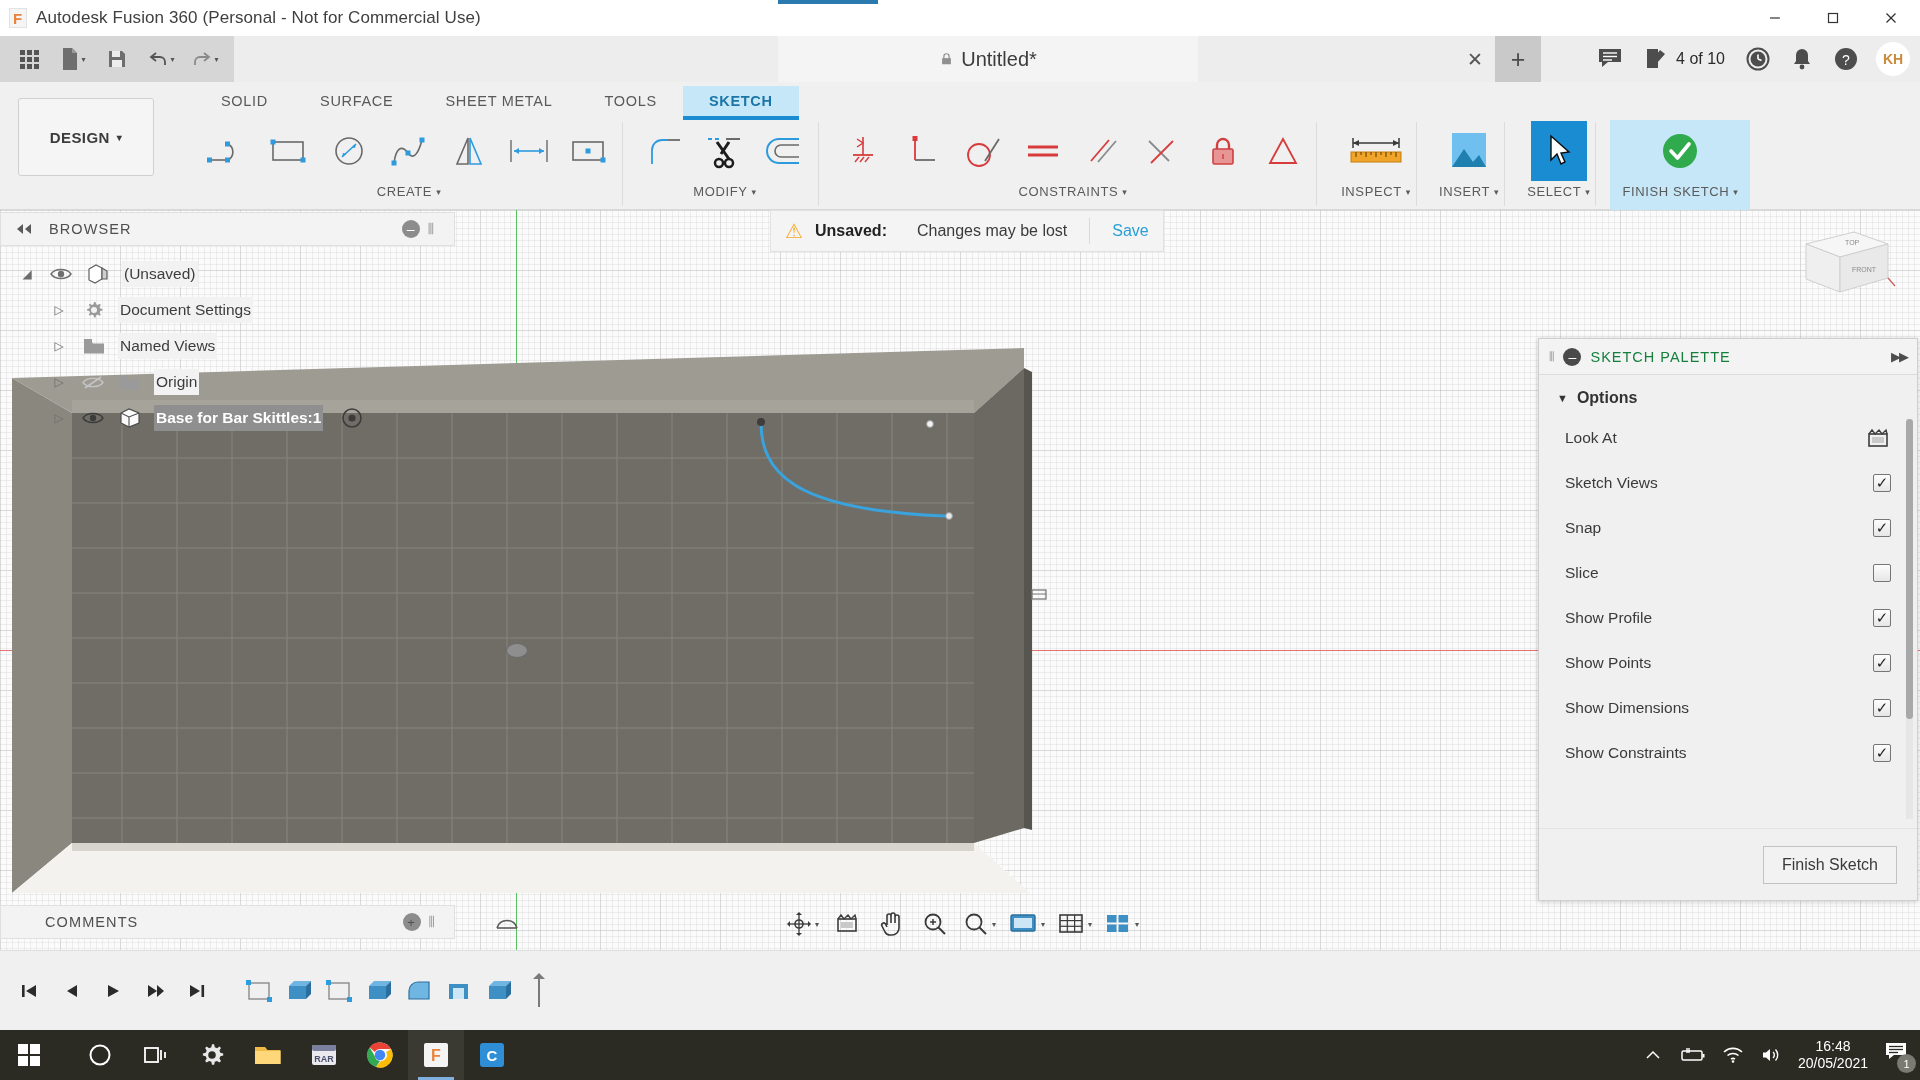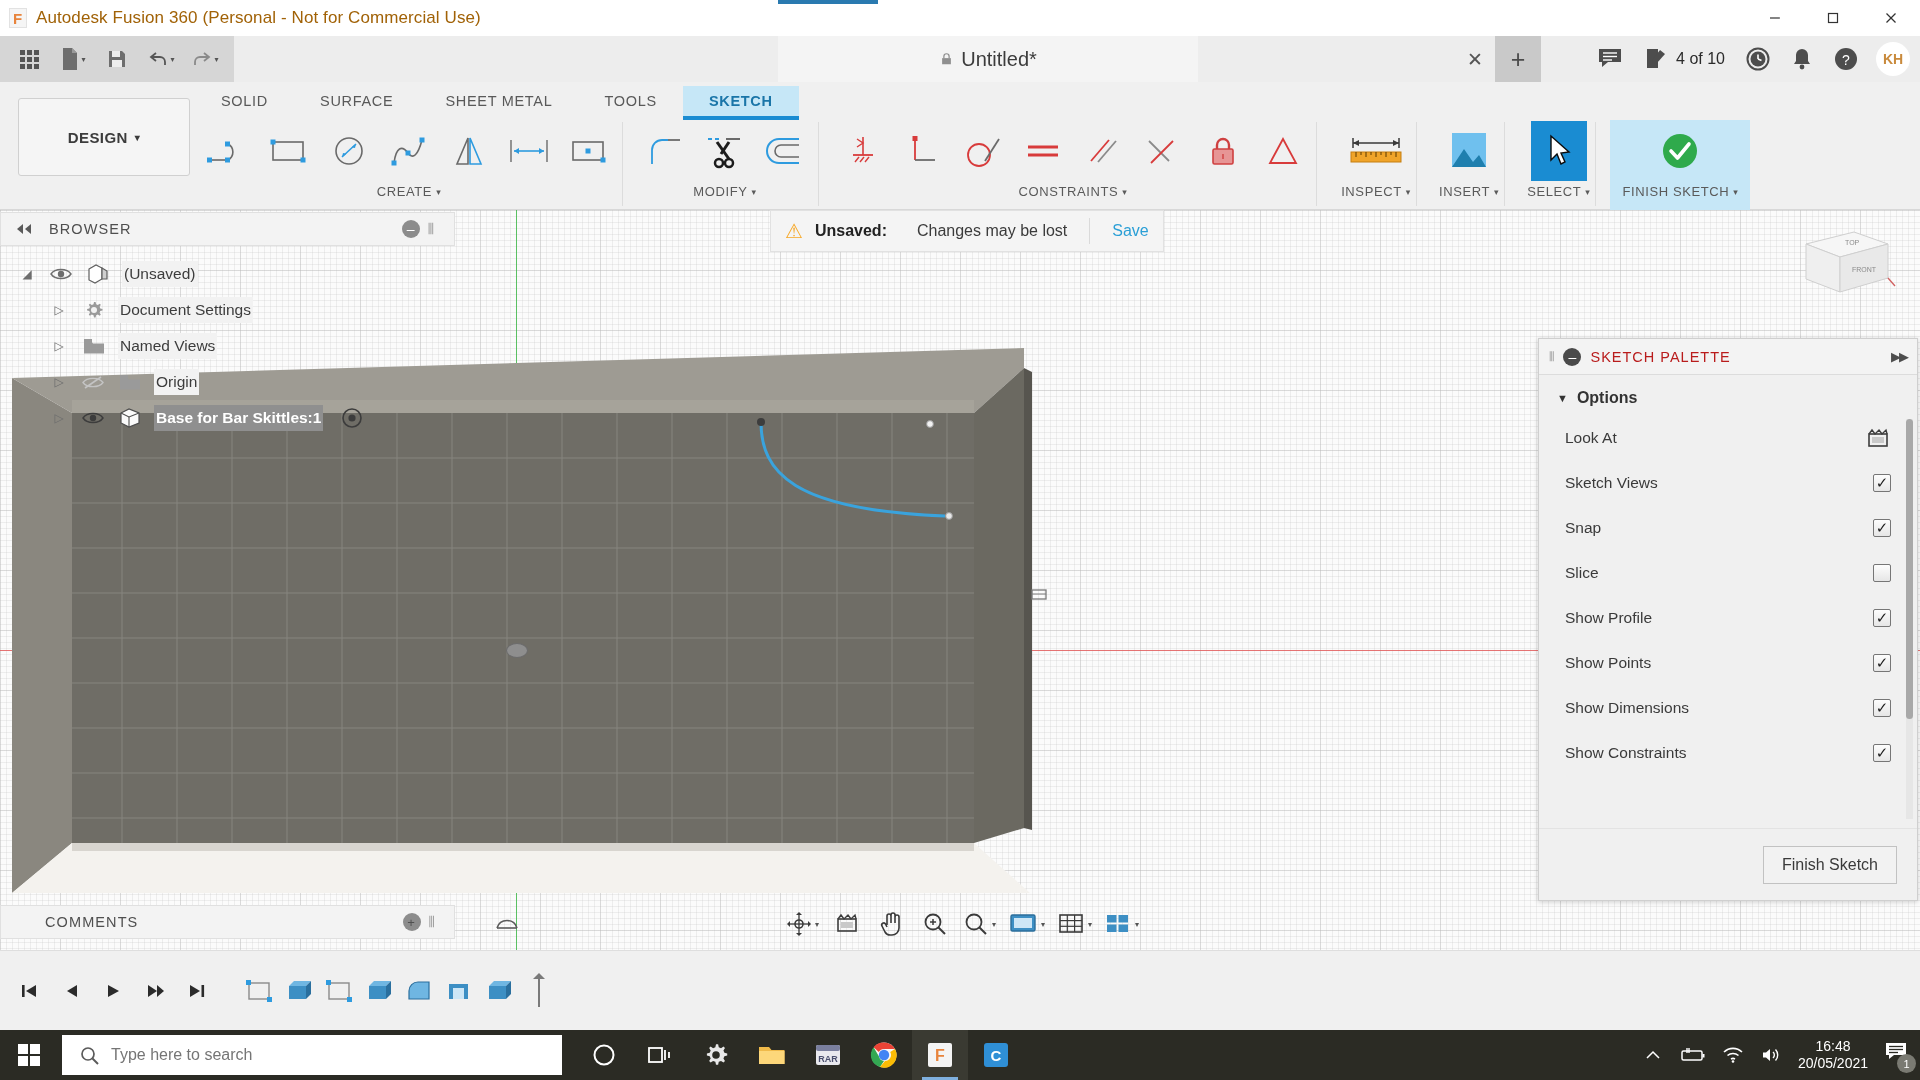--- a/index.html
+++ b/index.html
@@ -8,21 +8,21 @@
     font-family: "Liberation Sans", sans-serif;
     background:#f0f0f0;
     -webkit-font-smoothing: antialiased;
   }
   .app { position:relative; width:1920px; height:1080px; }
 
   
   .titlebar { position:absolute; left:0; top:0; width:1920px; height:36px; background:#ffffff; display:flex; align-items:center; }
   .f360-logo { width:18px; height:20px; margin-left:9px; margin-right:9px; position:relative; background:#f5f5f5; border:1px solid #e2e2e2;}
   .f360-logo:before{ content:"F"; position:absolute; left:3px; top:0px; font-size:15px; font-weight:bold; color:#e8843c; line-height:19px;}
-  .title-text { font-size:17px; color:#a16207; letter-spacing:.1px; }
+  .title-text { font-size:17px; color:#404040; letter-spacing:.1px; }
   .win-btns { position:absolute; right:0; top:0; height:36px; display:flex; }
   .win-btn { width:58px; height:36px; display:flex; align-items:center; justify-content:center; color:#333; font-size:17px;}
   .accent-top { position:absolute; left:778px; top:0; width:100px; height:4px; background:#2a7ab0;}
 
   
   .qat { position:absolute; left:0; top:36px; width:1920px; height:46px; background:#ededed; display:flex; align-items:center; }
   .qat-left { display:flex; align-items:center; gap:2px; background:#d6d6d6; height:46px; padding:0 8px; }
   .qat-btn { width:42px; height:46px; display:flex; align-items:center; justify-content:center; position:relative; cursor:default;}
   .grid-icon { display:grid; grid-template-columns:repeat(3,5px); grid-template-rows:repeat(3,5px); gap:2px;}
   .grid-icon i { background:#555; display:block;}
@@ -32,21 +32,21 @@
   .doc-tab span { font-size:20px; color:#3c3c3c; }
   .tab-close { position:absolute; left:1455px; top:36px; width:40px; height:46px; display:flex; align-items:center; justify-content:center; color:#555; font-size:19px;}
   .tab-plus { position:absolute; left:1495px; top:36px; width:46px; height:46px; background:#c9c9c9; display:flex; align-items:center; justify-content:center; color:#4b4b4b; font-size:25px; font-weight:300;}
   .qat-right { position:absolute; right:0; top:36px; height:46px; display:flex; align-items:center; gap:2px; padding-right:10px;}
   .qr-item { height:46px; display:flex; align-items:center; justify-content:center; padding:0 9px; gap:6px;}
   .qr-count { font-size:16px; color:#2b2b2b;}
   .avatar { width:34px; height:34px; border-radius:50%; background:#fff; display:flex; align-items:center; justify-content:center; font-size:14px; font-weight:bold; color:#c98a3c; margin-left:6px;}
 
   
   .ribbon { position:absolute; left:0; top:82px; width:1920px; height:128px; background:#f0f0f0; border-bottom:1px solid #d8d8d8;}
-  .ws-selector { position:absolute; left:18px; top:16px; width:172px; height:78px; background:#f5f5f5; border:1px solid #d0d0d0; border-radius:3px; display:flex; align-items:center; justify-content:center; gap:6px;}
+  .ws-selector { position:absolute; left:18px; top:16px; width:136px; height:78px; background:#f5f5f5; border:1px solid #d0d0d0; border-radius:3px; display:flex; align-items:center; justify-content:center; gap:6px;}
   .ws-selector span{ font-size:15px; font-weight:bold; color:#3c3c3c; letter-spacing:.4px;}
   .tabs-row { position:absolute; left:195px; top:0; height:34px; display:flex; align-items:flex-end; gap:0;}
   .rib-tab { height:30px; padding:0 26px; display:flex; align-items:center; font-size:14.5px; letter-spacing:.7px; color:#595959; position:relative;}
   .rib-tab.active { background:#c6e7f7; color:#1a75a8; font-weight:bold;}
   .rib-tab.active:after{ content:""; position:absolute; left:0; right:0; bottom:-4px; height:4px; background:#1a8cd2;}
 
   .panels { position:absolute; left:195px; top:38px; height:90px; display:flex; align-items:flex-start;}
   .panel { display:flex; flex-direction:column; align-items:center; position:relative; padding:0 6px;}
   .panel-icons { display:flex; align-items:center; height:62px; gap:4px;}
   .ic { width:56px; height:58px; display:flex; align-items:center; justify-content:center; position:relative;}
@@ -92,21 +92,21 @@
   .tnode .arrow { width:22px; text-align:center; color:#6d6d6d; font-size:12px;}
   .tnode .eye { width:26px; display:flex; align-items:center; justify-content:center; }
   .tnode .tico { width:28px; display:flex; align-items:center; justify-content:center; }
   .tnode .tlabel { background:#f2f2f2; padding:4px 2px; }
   .tnode.selected .tlabel { background:#8f8f8f; color:#fff; font-weight:bold;}
   .tnode.selected { background:transparent; }
 
   
   .palette { position:absolute; left:1538px; top:338px; width:380px; height:563px; background:#f0f0f0; border:1px solid #cfcfcf; box-shadow:0 1px 5px rgba(0,0,0,.18);}
   .pal-head { height:36px; background:#f3f3f3; border-bottom:1px solid #dcdcdc; display:flex; align-items:center; padding:0 10px; gap:9px;}
-  .pal-head .ptitle{ font-size:14.5px; color:#b91c1c; letter-spacing:1px;}
+  .pal-head .ptitle{ font-size:14.5px; color:#15803d; letter-spacing:1px;}
   .pal-head .pright{ margin-left:auto; color:#4d4d4d; font-size:13px; letter-spacing:-2px;}
   .pal-body { height:447px; overflow:hidden; position:relative;}
   .sec-title { display:flex; align-items:center; gap:9px; padding:14px 0 8px 18px; font-size:16px; font-weight:bold; color:#333;}
   .opt-row { height:45px; display:flex; align-items:center; padding:0 26px 0 26px; }
   .opt-label { font-size:15.5px; color:#3a3a3a; }
   .opt-ctrl { margin-left:auto; display:flex; align-items:center; gap:14px;}
   .cbx { width:18px; height:18px; border:1px solid #767676; border-radius:2px; background:linear-gradient(#fdfdfd,#e6e6e6); display:flex; align-items:center; justify-content:center; font-size:15px; color:#1d1d1d; line-height:16px;}
   .pal-foot { position:absolute; left:0; bottom:0; width:378px; height:72px; background:#f0f0f0; border-top:1px solid #e3e3e3; display:flex; align-items:center; justify-content:flex-end; padding-right:20px;}
   .btn-finish { padding:9px 18px; background:#f2f2f2; border:1px solid #c2c2c2; font-size:16px; color:#3a3a3a;}
   .pscroll { position:absolute; right:4px; top:44px; width:7px; height:400px; background:#e6e6e6;}
@@ -965,27 +965,20 @@
 
   <div class="taskbar">
     <div class="start">
       <div class="winlogo">
           <i></i>
           <i></i>
           <i></i>
           <i></i>
         </div>
     </div>
-    <div class="searchbox">
-      <svg width="19" height="19" viewBox="0 0 19 19">
-          <circle cx="8" cy="8" r="6" fill="none" stroke="#5a5a5a" stroke-width="1.7"></circle>
-          <line x1="12.5" y1="12.5" x2="18" y2="18" stroke="#5a5a5a" stroke-width="1.9"></line>
-        </svg>
-      <input readonly="" placeholder="Type here to search" style="">
-    </div>
     <div class="tb-icons">
       <div class="tbi">
         <svg width="24" height="24" viewBox="0 0 24 24">
             <circle cx="12" cy="12" r="9.5" fill="none" stroke="#ffffff" stroke-width="2"></circle>
           </svg>
       </div>
       <div class="tbi">
         <svg width="26" height="22" viewBox="0 0 26 22">
             <rect x="2" y="4" width="13" height="14" fill="none" stroke="#fff" stroke-width="1.8"></rect>
             <line x1="18" y1="6" x2="18" y2="16" stroke="#fff" stroke-width="1.8"></line>

